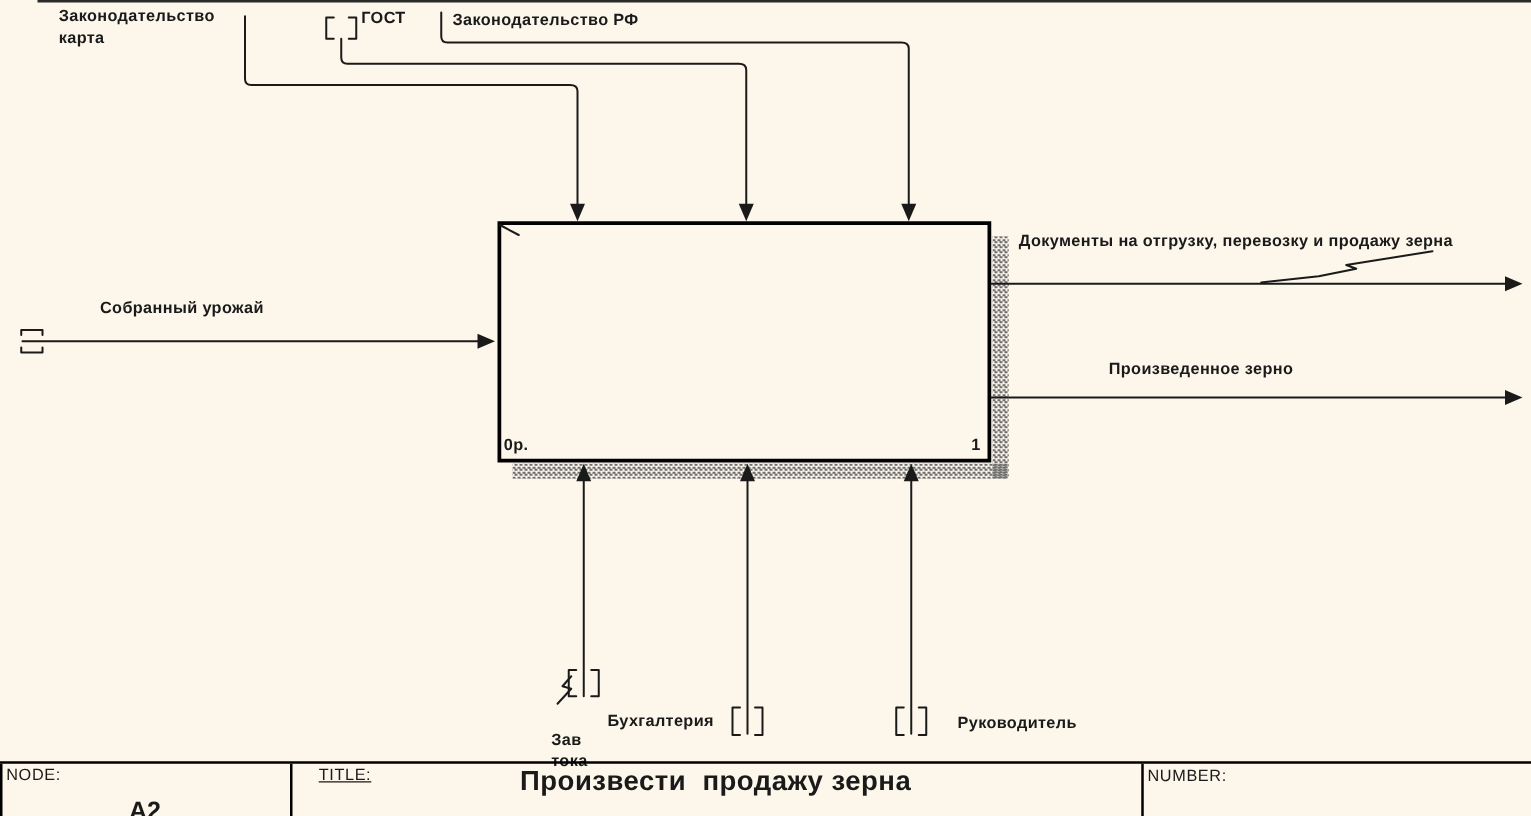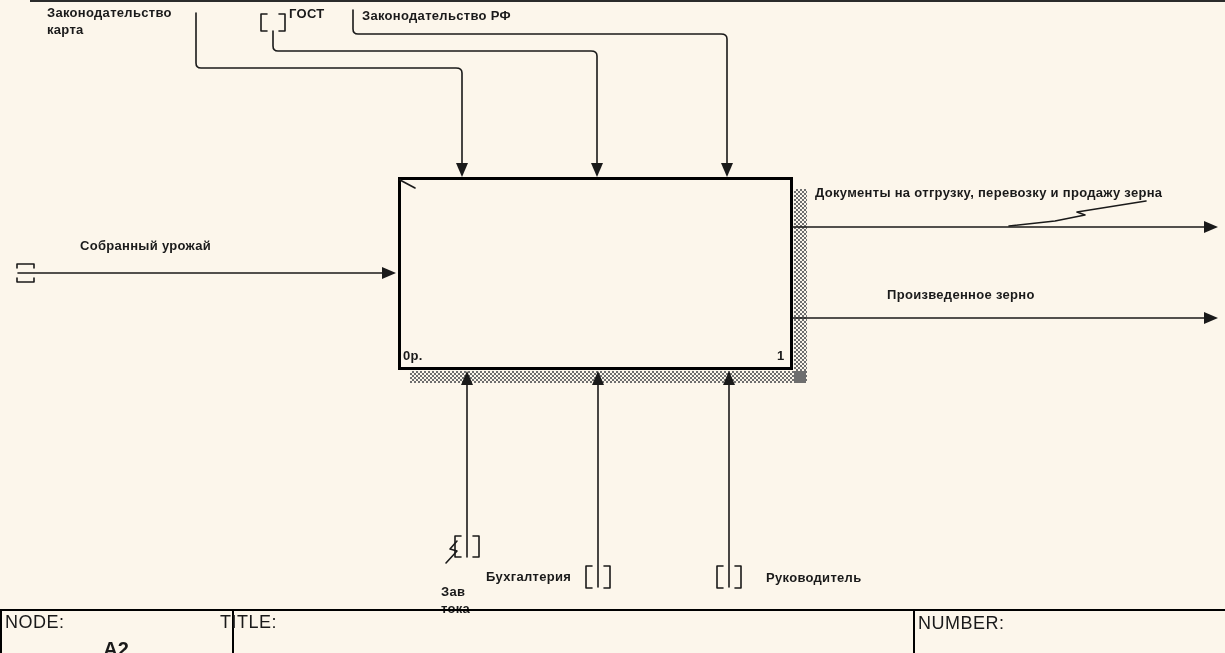--- a/index.html
+++ b/index.html
@@ -42,21 +42,21 @@
   #arrow-layer{position:absolute;left:0;top:0;width:1225px;height:653px;}
   #arrow-layer path, #arrow-layer polyline{
     fill:none;stroke:#1a1a1a;stroke-width:1.6;
     stroke-linecap:round;stroke-linejoin:round;
   }
   #arrow-layer polygon{fill:#1a1a1a;stroke:none;}
   .topline{position:absolute;left:30px;top:0;width:1195px;height:2px;background:#2b2b2b;}
   
   .footer-line{position:absolute;left:0;top:609px;width:1225px;height:2px;background:#000;}
   .vdiv{position:absolute;top:611px;height:42px;width:2px;background:#000;}
-  .footer-label{position:absolute;font-size:18px;font-weight:normal;letter-spacing:0.5px;}
+  .footer-label{position:absolute;font-size:13px;font-weight:normal;letter-spacing:0.5px;}
   #node-value{
     position:absolute;left:0;top:638px;width:232px;text-align:center;
     font-size:20px;font-weight:bold;
   }
   #title-value{
     position:absolute;left:232px;top:612px;width:681px;text-align:center;
     font-size:22px;font-weight:bold;letter-spacing:0.4px;white-space:pre;
   }
 </style>
 </head>
@@ -149,18 +149,19 @@
   <div class="lbl" style="left:766px;top:569px;">Руководитель</div>
 
   <div class="footer-line"></div>
   <div class="vdiv" style="left:0;"></div>
   <div class="vdiv" style="left:232px;"></div>
   <div class="vdiv" style="left:913px;"></div>
 
   <div class="footer-label" style="left:5px;top:612px;">NODE:</div>
   <div id="node-value">A2</div>
 
-  <div class="footer-label" style="left:220px;top:612px;">TITLE:</div>
+  <div class="footer-label" style="left:255px;top:612px;text-decoration:underline;">TITLE:</div>
+  <div id="title-value">Произвести  продажу зерна</div>
 
   <div class="footer-label" style="left:918px;top:613px;">NUMBER:</div>
   <div class="footer-label" style="left:990px;top:613px;"></div>
 
 </div>
 
 </body></html>

